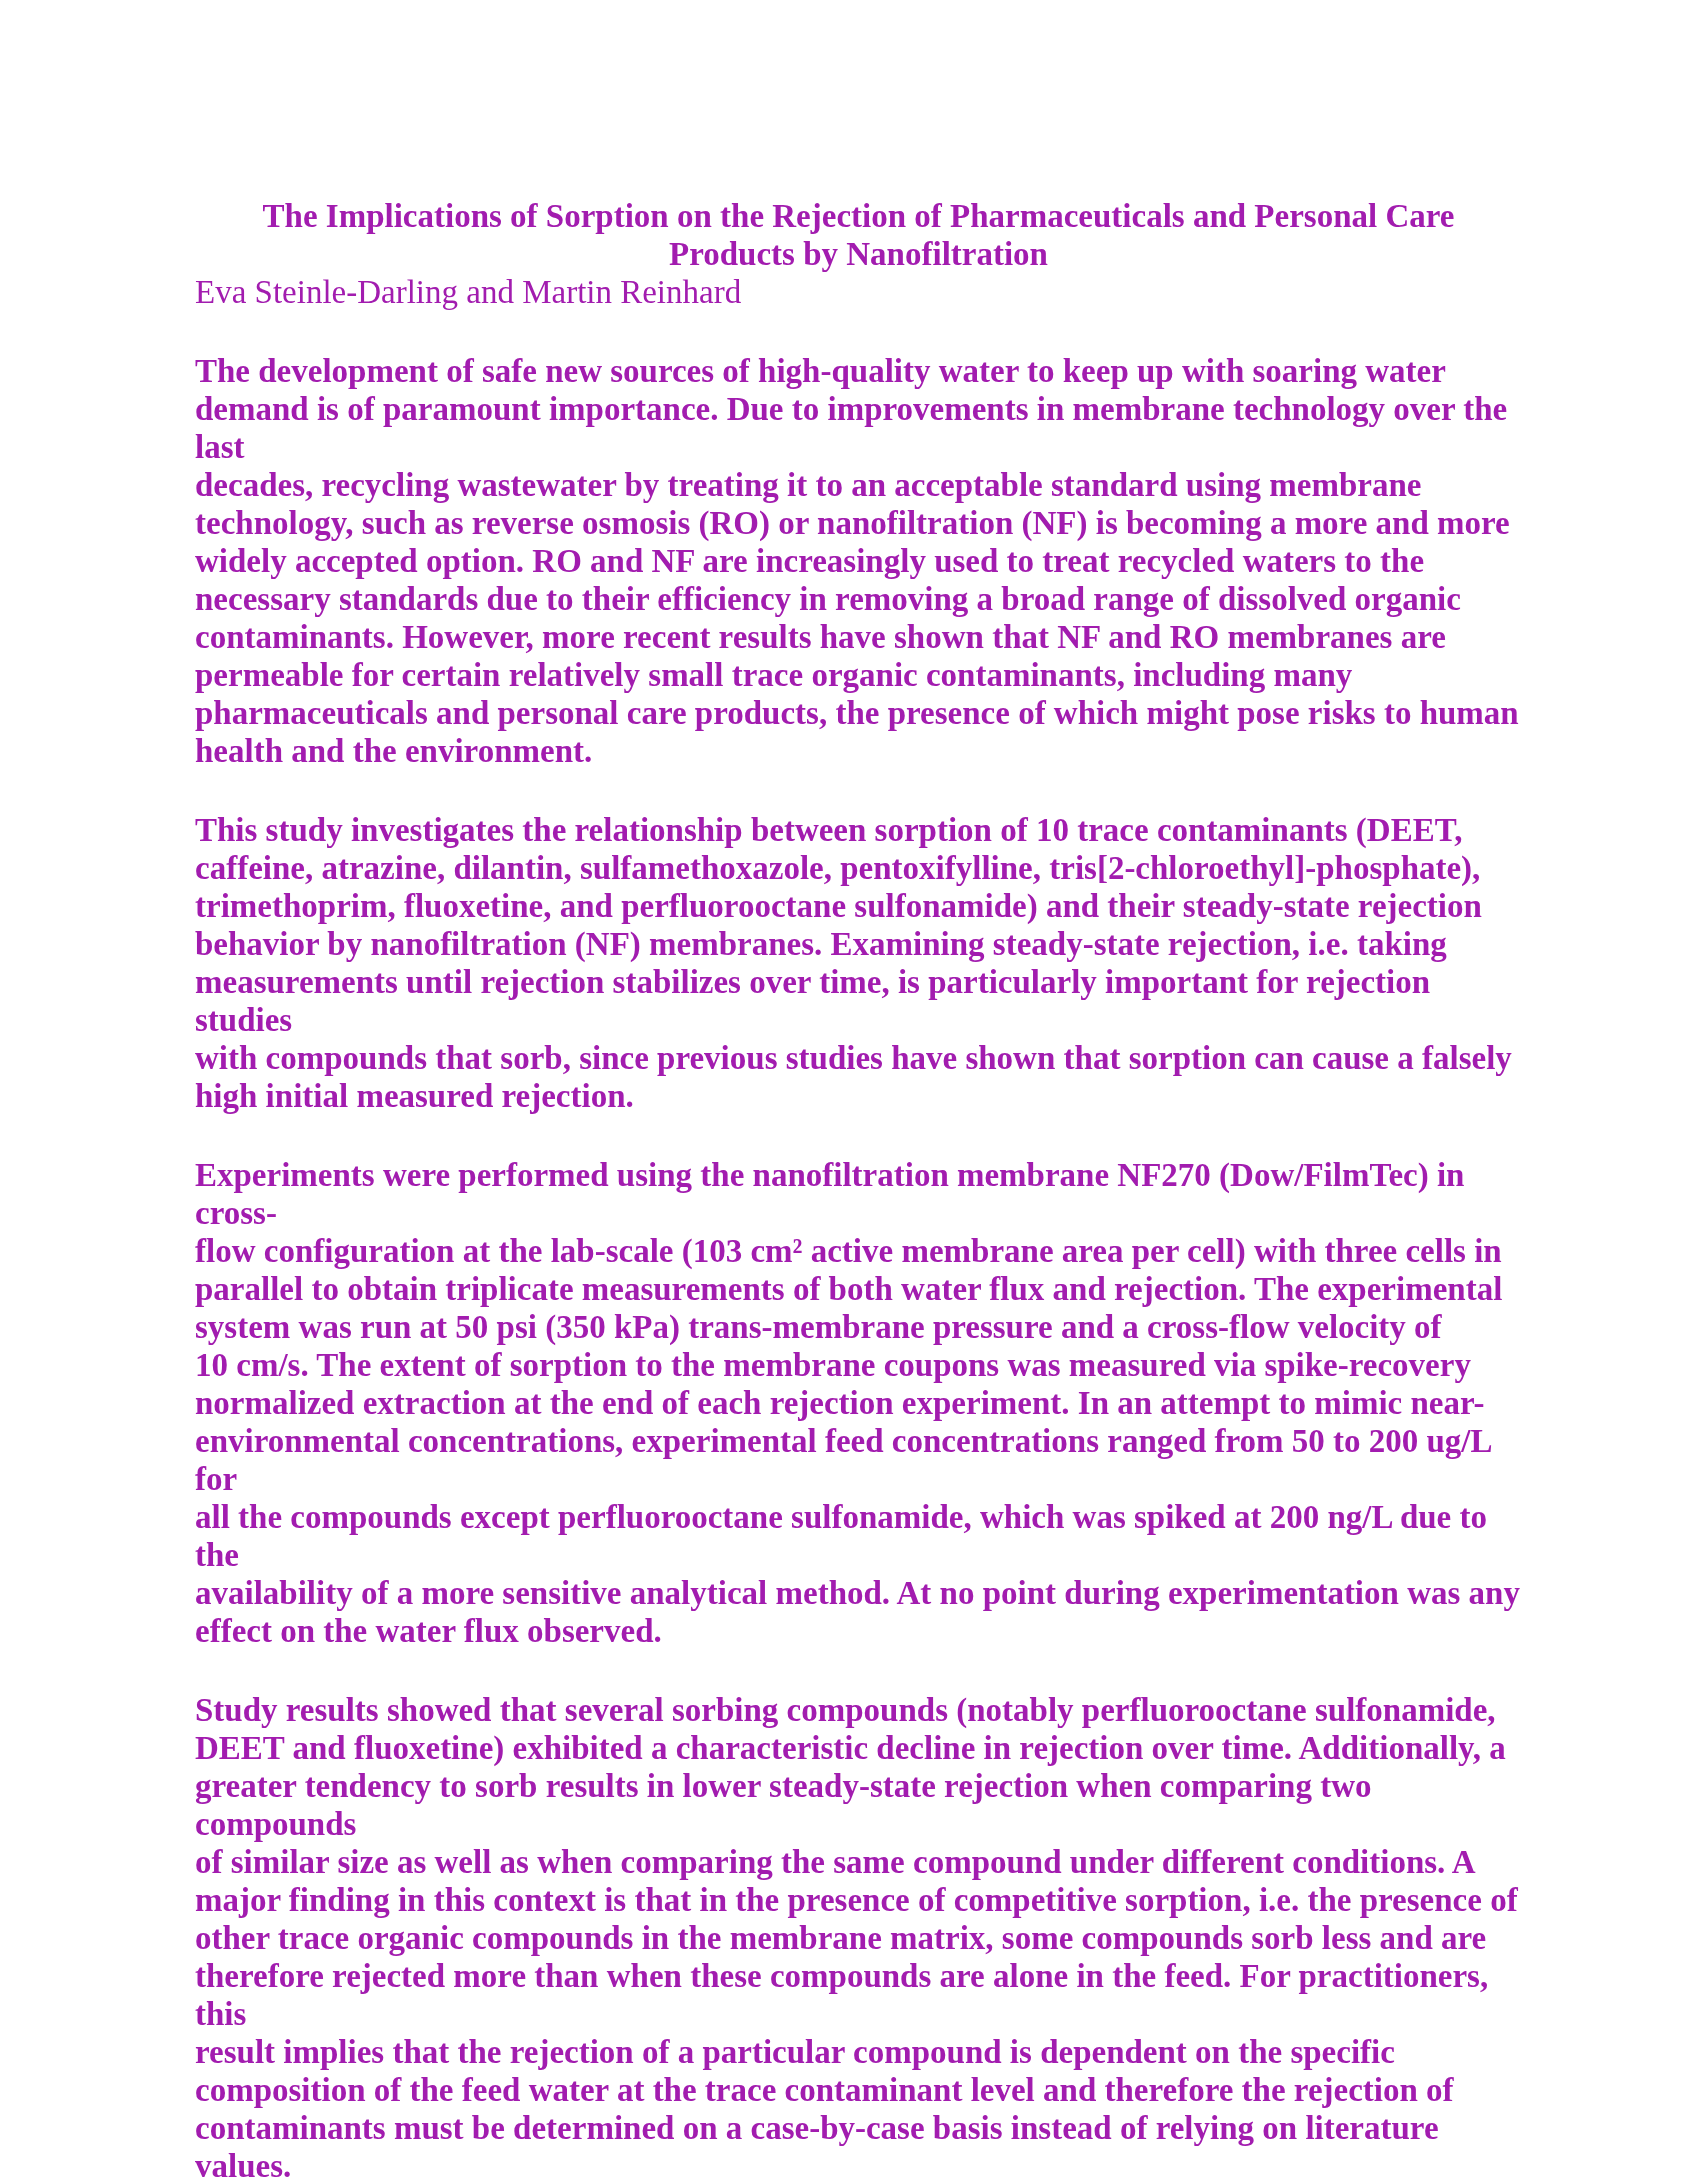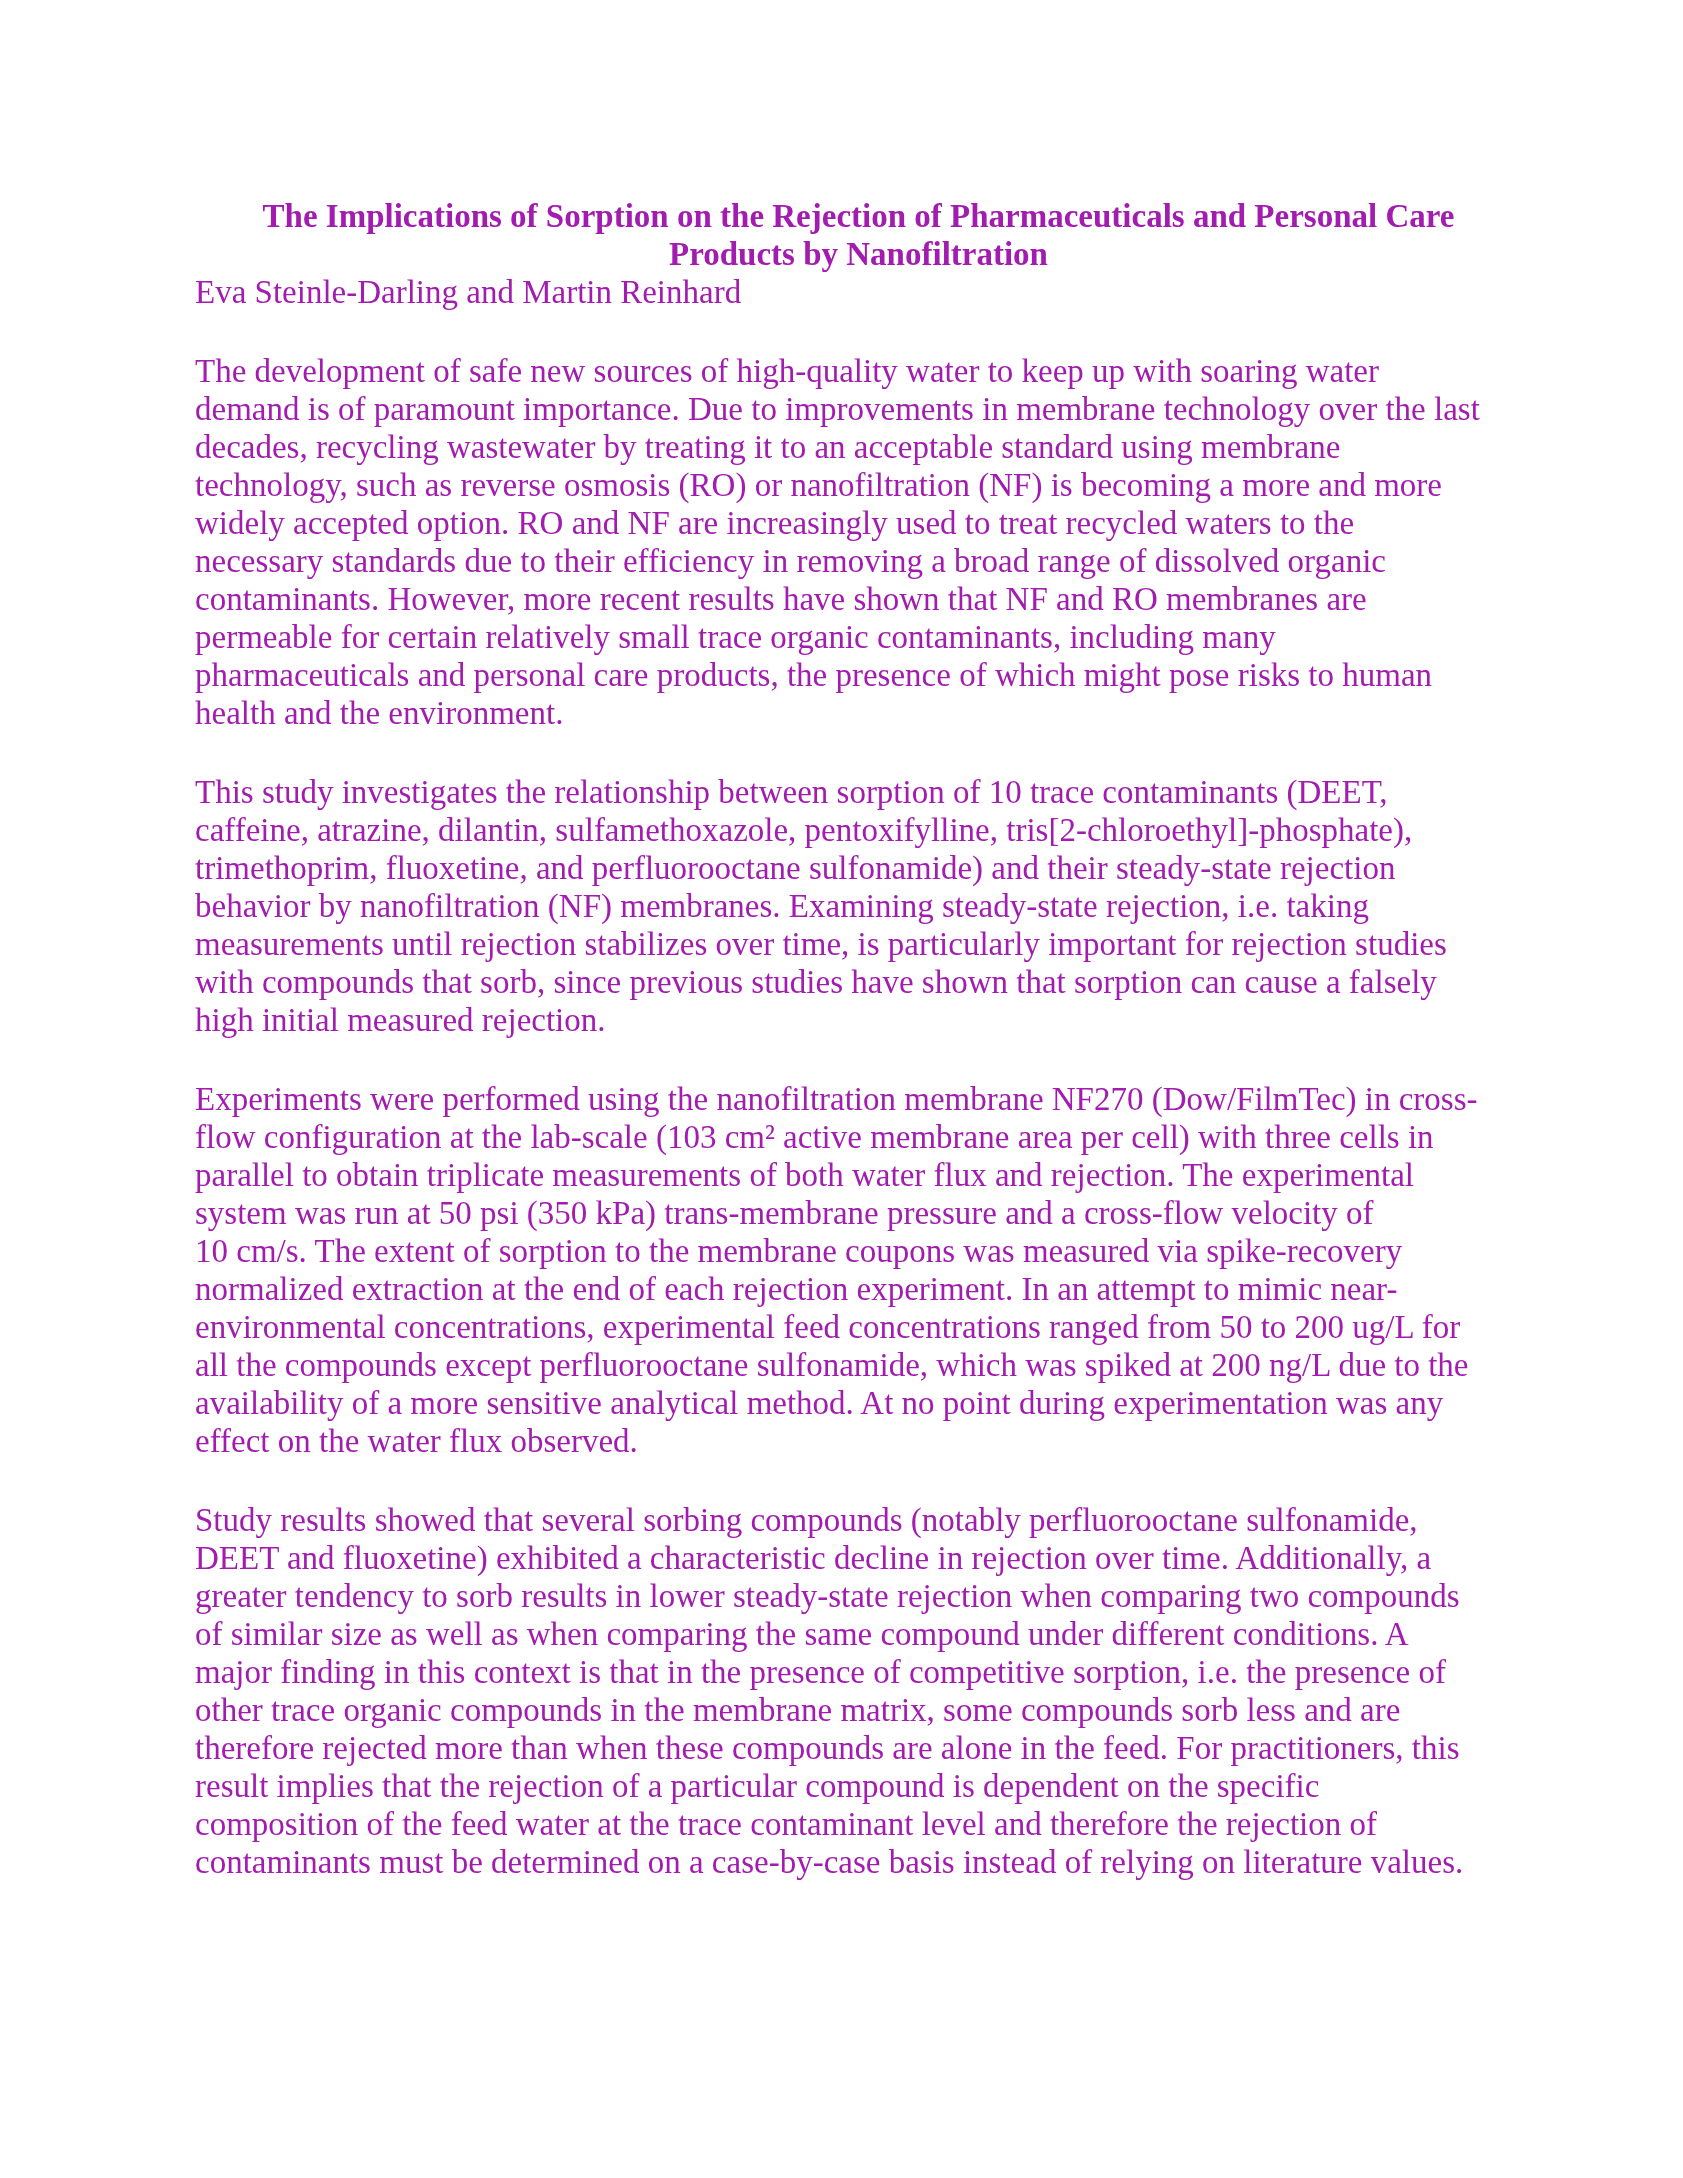--- a/index.html
+++ b/index.html
@@ -33,20 +33,21 @@
     margin: 0;
   }
   .authors {
     font-weight: normal;
     margin: 0 0 41px 0;
   }
   .para {
     margin: 0 0 41px 0;
     text-align: left;
     white-space: pre-line;
+    font-weight: bold;
   }
   .para:last-child {
     margin-bottom: 16px;
   }
 </style>
 </head>
 <body>
 
 <div class="page">
   <div class="content">

